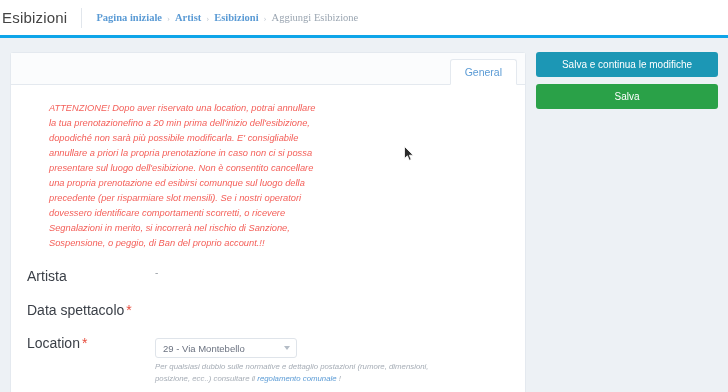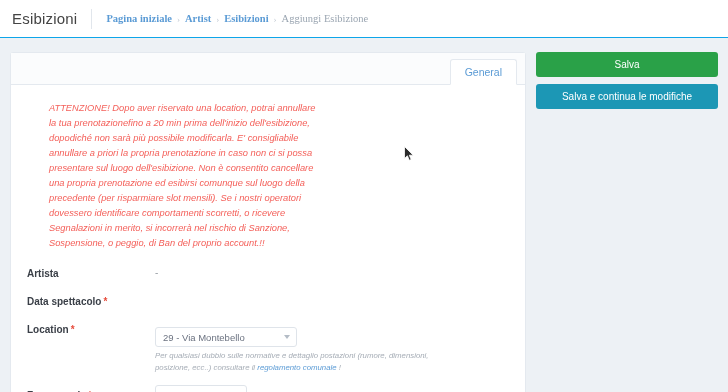--- a/index.html
+++ b/index.html
@@ -11,24 +11,24 @@
     font-family: "Liberation Sans", sans-serif;
     font-size: 11px;
     color: #333;
   }
   #app { position: relative; width: 728px; height: 392px; }
 
   
   .topbar {
     height: 38px;
     background: #ffffff;
-    border-bottom: 1px solid #0ea5e9;
+    border-bottom: 3px solid #0ea5e9;
     display: flex;
     align-items: center;
-    padding: 0 12px;
+    padding: 0 2px;
   }
   .page-title {
     font-size: 15px;
     color: #444;
     font-weight: 400;
     letter-spacing: .2px;
     padding-right: 14px;
   }
   .title-sep {
     width: 1px; height: 20px; background: #e1e6ec; margin-right: 14px;
@@ -79,22 +79,22 @@
     line-height: 1.62;
     padding: 2px 6px 12px 22px;
     max-width: 300px;
   }
 
   
   .form-row { display: flex; align-items: flex-start; margin-bottom: 11px; }
   .form-label {
     width: 128px;
     flex: 0 0 128px;
-    font-size: 10px;
-    font-weight: bold;
+    font-size: 14px;
+    font-weight: normal;
     color: #3a3f47;
     padding-top: 4px;
     line-height: 1.3;
   }
   .req { color: #e74c3c; padding-left: 2px; }
   .form-field { flex: 1; }
 
   .dash { color: #9aa0a6; font-size: 10px; padding-top: 4px; display:inline-block;}
 
   
@@ -237,22 +237,22 @@
               <div class="textinput"></div>
 
             </div>
           </div>
 
         </div>
       </div>
     </div>
 
     <div class="side-col">
+      <button class="btn btn-save-continue">Salva e continua le modifiche</button>
       <button class="btn btn-save">Salva</button>
-      <button class="btn btn-save-continue">Salva e continua le modifiche</button>
     </div>
 
   </div>
 
   <div class="cursor">
     <svg width="11" height="16" viewBox="0 0 11 16">
       <path d="M0.5 0.5 L0.5 12.5 L3.4 9.8 L5.3 14.3 L7.2 13.5 L5.3 9.2 L9.2 9.2 Z" fill="#2b2b2b" stroke="#ffffff" stroke-width="0.8"></path>
     </svg>
   </div>
 

